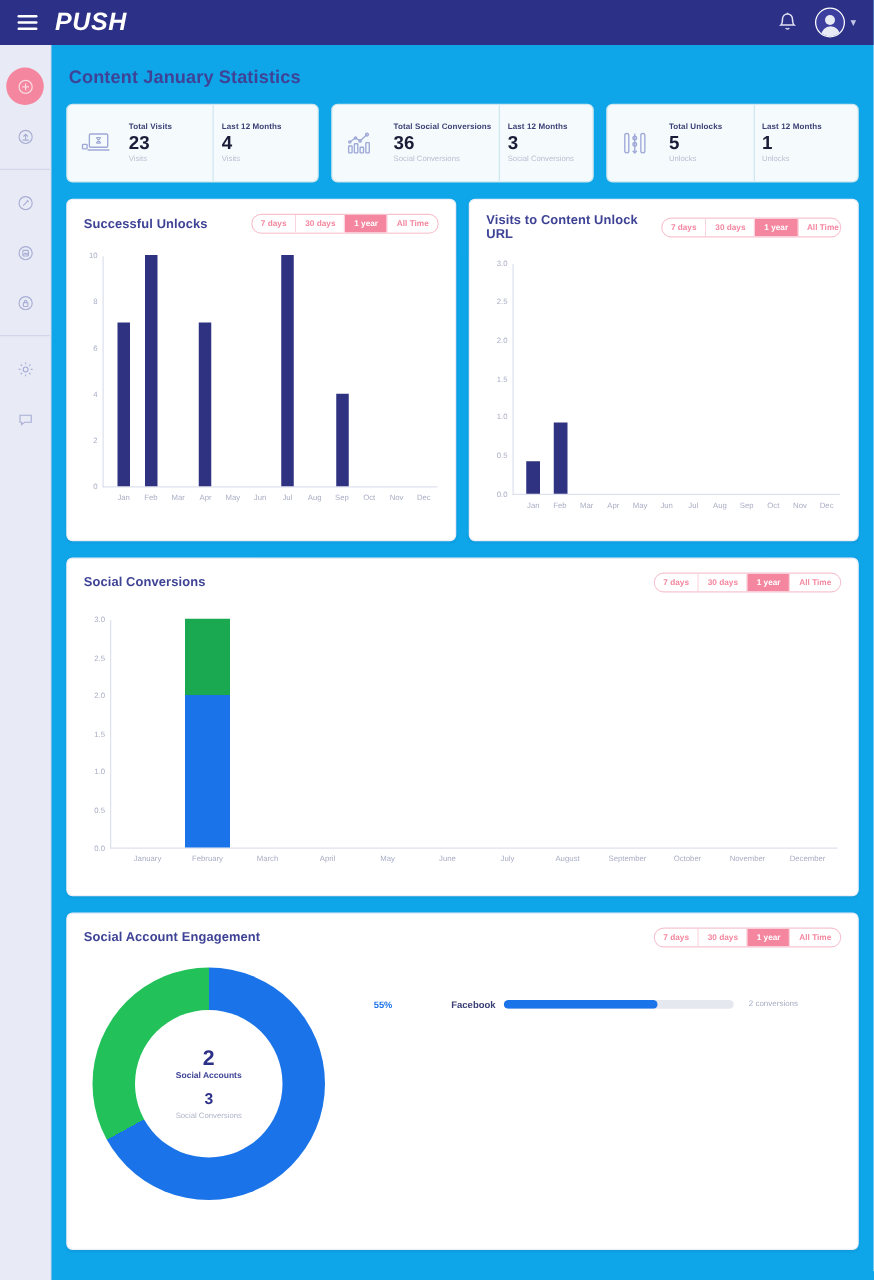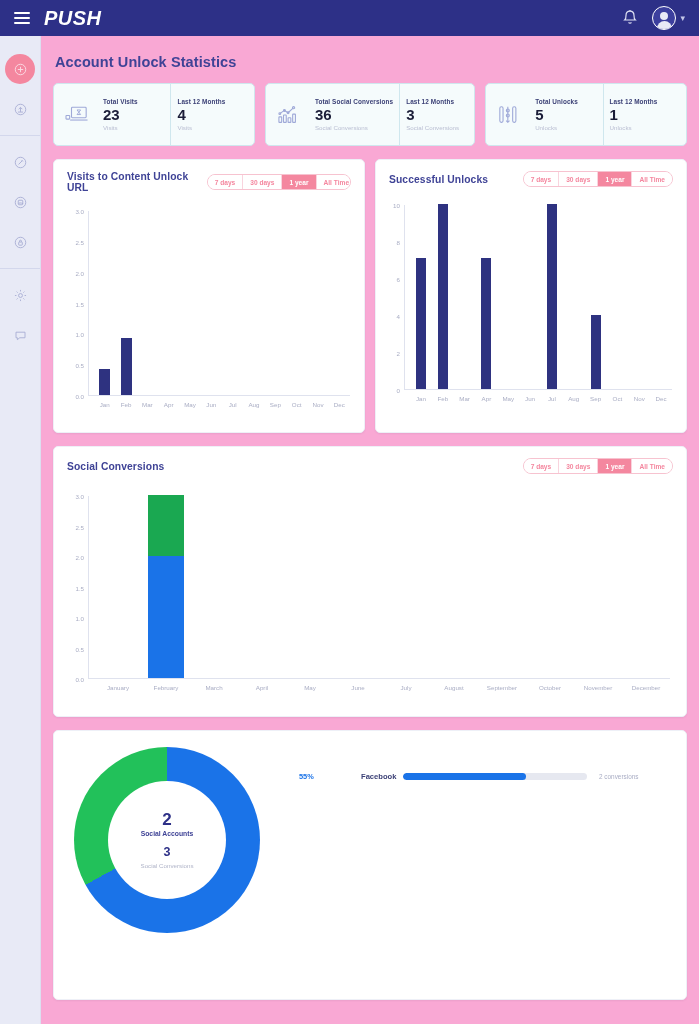--- a/index.html
+++ b/index.html
@@ -2,21 +2,21 @@
 <html><head>
 <meta charset="utf-8">
 <style>
   * { box-sizing: border-box; margin: 0; padding: 0; }
   html, body {
     width: 699px; height: 1024px;
     background: #ffffff;
     font-family: "Liberation Sans", sans-serif;
     overflow: hidden;
   }
-  .app { position: relative; width: 699px; height: 1024px; background: #f9a8d4; }
+  .app { position: relative; width: 699px; height: 1024px; background: #0ea5e9; }
 
   
   .topbar {
     position: absolute; top: 0; left: 0; width: 699px; height: 36px;
     background: #2d3087; display: flex; align-items: center;
     padding: 0 14px; z-index: 20;
   }
   .hamburger { width: 16px; height: 12px; display: flex; flex-direction: column;
     justify-content: space-between; cursor: pointer; margin-right: 14px; }
   .hamburger span { display: block; height: 2px; background: #ffffff; border-radius: 1px; }
@@ -213,21 +213,21 @@
           <path d="M4 5.6h12v7.4H9l-3.2 2.6v-2.6H4z"></path>
           <path d="M7.2 9.3h.01M10 9.3h.01M12.8 9.3h.01" stroke-width="1.6"></path>
         </svg>
       </div>
     </div>
 
   </div>
 
   <div class="content">
 
-    <div class="page-title">Account Unlock Statistics</div>
+    <div class="page-title">Content January Statistics</div>
 
     <div class="stats-row">
 
       <div class="stat-card">
         <div class="stat-icon">
           <svg viewBox="0 0 28 24" width="26" height="22" fill="none" stroke="#9fa9d8" stroke-width="1.2">
             <rect x="8" y="3.5" width="16" height="11.5" rx="1"></rect>
             <path d="M6.5 17.5h19"></path>
             <rect x="2" y="12.5" width="4" height="4" rx="0.6"></rect>
             <path d="M14 6.5h4M14 6.5l4 5M18 6.5l-4 5M14 11.5h4" stroke-width="1"></path>
@@ -296,59 +296,20 @@
             <div class="stat-lbl">Last 12 Months</div>
             <div class="stat-val">1</div>
             <div class="stat-sub">Unlocks</div>
           </div>
         </div>
       </div>
 
     </div>
 
     <div class="panels-row">
-
-      <div class="panel" style="flex:1; height:274px;">
-        <div class="panel-head">
-          <div class="panel-title">Visits to Content Unlock URL</div>
-          <div class="seg">
-            <div class="seg-btn">7 days</div>
-            <div class="seg-btn">30 days</div>
-            <div class="seg-btn active">1 year</div>
-            <div class="seg-btn">All Time</div>
-          </div>
-        </div>
-        <div class="chart-area" style="padding:18px 14px 26px 34px;">
-          <div class="plot" id="plot-visits" style="height:185px;">
-            <div class="axis-y"></div>
-              <div class="axis-x"></div>
-          <div class="ytick" style="top: 185px;">0.0</div>
-              <div class="ytick" style="top: 154.167px;">0.5</div>
-              <div class="ytick" style="top: 123.333px;">1.0</div>
-              <div class="ytick" style="top: 92.5px;">1.5</div>
-              <div class="ytick" style="top: 61.6667px;">2.0</div>
-              <div class="ytick" style="top: 30.8333px;">2.5</div>
-              <div class="ytick" style="top: 0px;">3.0</div>
-              <div class="xlbl" style="left: 16.6667px;">Jan</div>
-              <div class="bar" style="background: rgb(46, 50, 128); left: 11.1667px; width: 11px; height: 25.9px;"></div>
-              <div class="xlbl" style="left: 38px;">Feb</div>
-              <div class="bar" style="background: rgb(46, 50, 128); left: 32.5px; width: 11px; height: 57.35px;"></div>
-              <div class="xlbl" style="left: 59.3333px;">Mar</div>
-              <div class="xlbl" style="left: 80.6667px;">Apr</div>
-              <div class="xlbl" style="left: 102px;">May</div>
-              <div class="xlbl" style="left: 123.333px;">Jun</div>
-              <div class="xlbl" style="left: 144.667px;">Jul</div>
-              <div class="xlbl" style="left: 166px;">Aug</div>
-              <div class="xlbl" style="left: 187.333px;">Sep</div>
-              <div class="xlbl" style="left: 208.667px;">Oct</div>
-              <div class="xlbl" style="left: 230px;">Nov</div>
-              <div class="xlbl" style="left: 251.333px;">Dec</div>
-            </div>
-        </div>
-      </div>
 
       <div class="panel" style="flex:1; height:274px;">
         <div class="panel-head">
           <div class="panel-title">Successful Unlocks</div>
           <div class="seg">
             <div class="seg-btn">7 days</div>
             <div class="seg-btn">30 days</div>
             <div class="seg-btn active">1 year</div>
             <div class="seg-btn">All Time</div>
           </div>
@@ -377,20 +338,59 @@
               <div class="xlbl" style="left: 169.75px;">Aug</div>
               <div class="xlbl" style="left: 191.583px;">Sep</div>
               <div class="bar" style="background: rgb(46, 50, 128); left: 186.583px; width: 10px; height: 74px;"></div>
               <div class="xlbl" style="left: 213.417px;">Oct</div>
               <div class="xlbl" style="left: 235.25px;">Nov</div>
               <div class="xlbl" style="left: 257.083px;">Dec</div>
             </div>
         </div>
       </div>
 
+      <div class="panel" style="flex:1; height:274px;">
+        <div class="panel-head">
+          <div class="panel-title">Visits to Content Unlock URL</div>
+          <div class="seg">
+            <div class="seg-btn">7 days</div>
+            <div class="seg-btn">30 days</div>
+            <div class="seg-btn active">1 year</div>
+            <div class="seg-btn">All Time</div>
+          </div>
+        </div>
+        <div class="chart-area" style="padding:18px 14px 26px 34px;">
+          <div class="plot" id="plot-visits" style="height:185px;">
+            <div class="axis-y"></div>
+              <div class="axis-x"></div>
+          <div class="ytick" style="top: 185px;">0.0</div>
+              <div class="ytick" style="top: 154.167px;">0.5</div>
+              <div class="ytick" style="top: 123.333px;">1.0</div>
+              <div class="ytick" style="top: 92.5px;">1.5</div>
+              <div class="ytick" style="top: 61.6667px;">2.0</div>
+              <div class="ytick" style="top: 30.8333px;">2.5</div>
+              <div class="ytick" style="top: 0px;">3.0</div>
+              <div class="xlbl" style="left: 16.6667px;">Jan</div>
+              <div class="bar" style="background: rgb(46, 50, 128); left: 11.1667px; width: 11px; height: 25.9px;"></div>
+              <div class="xlbl" style="left: 38px;">Feb</div>
+              <div class="bar" style="background: rgb(46, 50, 128); left: 32.5px; width: 11px; height: 57.35px;"></div>
+              <div class="xlbl" style="left: 59.3333px;">Mar</div>
+              <div class="xlbl" style="left: 80.6667px;">Apr</div>
+              <div class="xlbl" style="left: 102px;">May</div>
+              <div class="xlbl" style="left: 123.333px;">Jun</div>
+              <div class="xlbl" style="left: 144.667px;">Jul</div>
+              <div class="xlbl" style="left: 166px;">Aug</div>
+              <div class="xlbl" style="left: 187.333px;">Sep</div>
+              <div class="xlbl" style="left: 208.667px;">Oct</div>
+              <div class="xlbl" style="left: 230px;">Nov</div>
+              <div class="xlbl" style="left: 251.333px;">Dec</div>
+            </div>
+        </div>
+      </div>
+
     </div>
 
     <div class="panel" style="height:271px; margin-bottom:13px;">
       <div class="panel-head">
         <div class="panel-title">Social Conversions</div>
         <div class="seg">
           <div class="seg-btn">7 days</div>
           <div class="seg-btn">30 days</div>
           <div class="seg-btn active">1 year</div>
           <div class="seg-btn">All Time</div>
@@ -419,20 +419,29 @@
             <div class="xlbl" style="left: 366px;">August</div>
             <div class="xlbl" style="left: 414px;">September</div>
             <div class="xlbl" style="left: 462px;">October</div>
             <div class="xlbl" style="left: 510px;">November</div>
             <div class="xlbl" style="left: 558px;">December</div>
           </div>
       </div>
     </div>
 
     <div class="panel" style="height:270px;">
+      <div class="panel-head">
+        <div class="panel-title">Social Account Engagement</div>
+        <div class="seg">
+          <div class="seg-btn">7 days</div>
+          <div class="seg-btn">30 days</div>
+          <div class="seg-btn active">1 year</div>
+          <div class="seg-btn">All Time</div>
+        </div>
+      </div>
       <div class="eng-body">
         <div class="donut-wrap">
           <div class="donut" id="donut-el" style="background: conic-gradient(rgb(26, 115, 232) 0deg, rgb(26, 115, 232) 241.2deg, rgb(34, 193, 90) 241.2deg, rgb(34, 193, 90) 360deg);">
             <div class="donut-hole">
               <div class="donut-n1">2</div>
               <div class="donut-l1">Social Accounts</div>
               <div class="donut-n2">3</div>
               <div class="donut-l2">Social Conversions</div>
             </div>
           </div>

